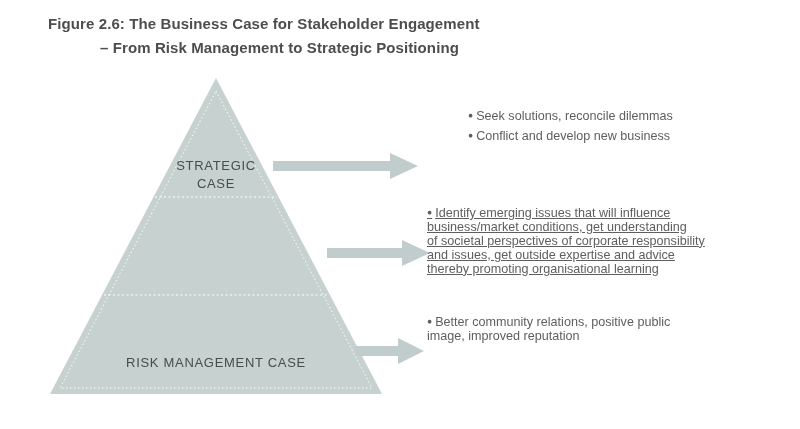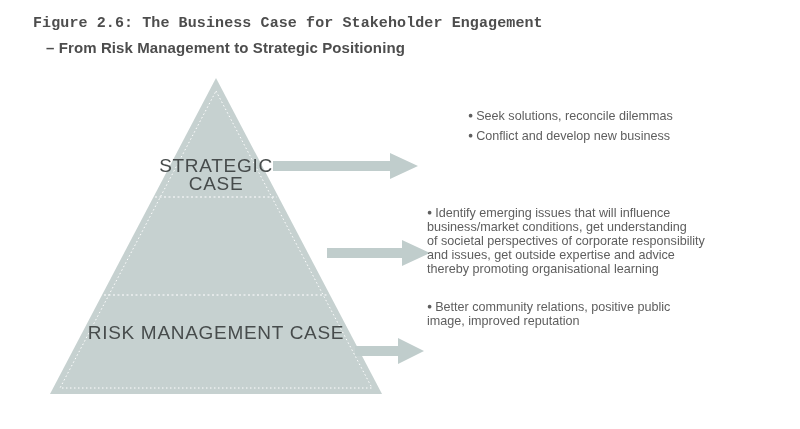--- a/index.html
+++ b/index.html
@@ -12,46 +12,46 @@
   }
   .stage { position: absolute; inset: 0; width: 800px; height: 429px; }
 
   
   .fig-title {
     position: absolute; top: 12px; left: 0;
     font-size: 15px; font-weight: bold;
     color: #4d4d4d; line-height: 23.5px;
     letter-spacing: 0.1px;
   }
-  .fig-title .t1 { margin-left: 33px; font-family: Liberation Mono, monospace; }
-  .fig-title .t2 { margin-left: 46px; }
+  .fig-title .t1 { margin-left: 48px; }
+  .fig-title .t2 { margin-left: 100px; }
 
   
   .diagram-svg { position: absolute; top: 0; left: 0; }
 
   
   .lvl-label {
     position: absolute; left: 216px; transform: translateX(-50%);
     text-align: center; white-space: pre-line;
-    font-size: 19px; line-height: 18px;
+    font-size: 13px; line-height: 18px;
     letter-spacing: 0.7px; color: #474c4c;
     width: 320px;
   }
   #label-strategic { top: 157px; }
   #label-early-warning { top: 234px; }
-  #label-risk-management { top: 324px; }
+  #label-risk-management { top: 354px; }
 
   
   .bullets {
     position: absolute; left: 427px; width: 372px;
     font-size: 12.6px; line-height: 14px; color: #5e5e5e;
   }
   #group-strategic { top: 108px; margin-left: 41px; }
-  #group-early-warning { top: 205px; }
-  #group-risk-management { top: 299px; }
+  #group-early-warning { top: 205px; text-decoration: underline; }
+  #group-risk-management { top: 314px; }
   .bullet-item { margin-bottom: 5px; }
   #group-risk-management .bullet-item { margin-bottom: 2px; }
   .dot { font-size: 8.5px; vertical-align: 1.5px; margin-right: 3px; color: #5e5e5e; }
   .bullet-text { white-space: pre-line; }
 </style>
 </head>
 <body>
 
 <div class="stage">
 

